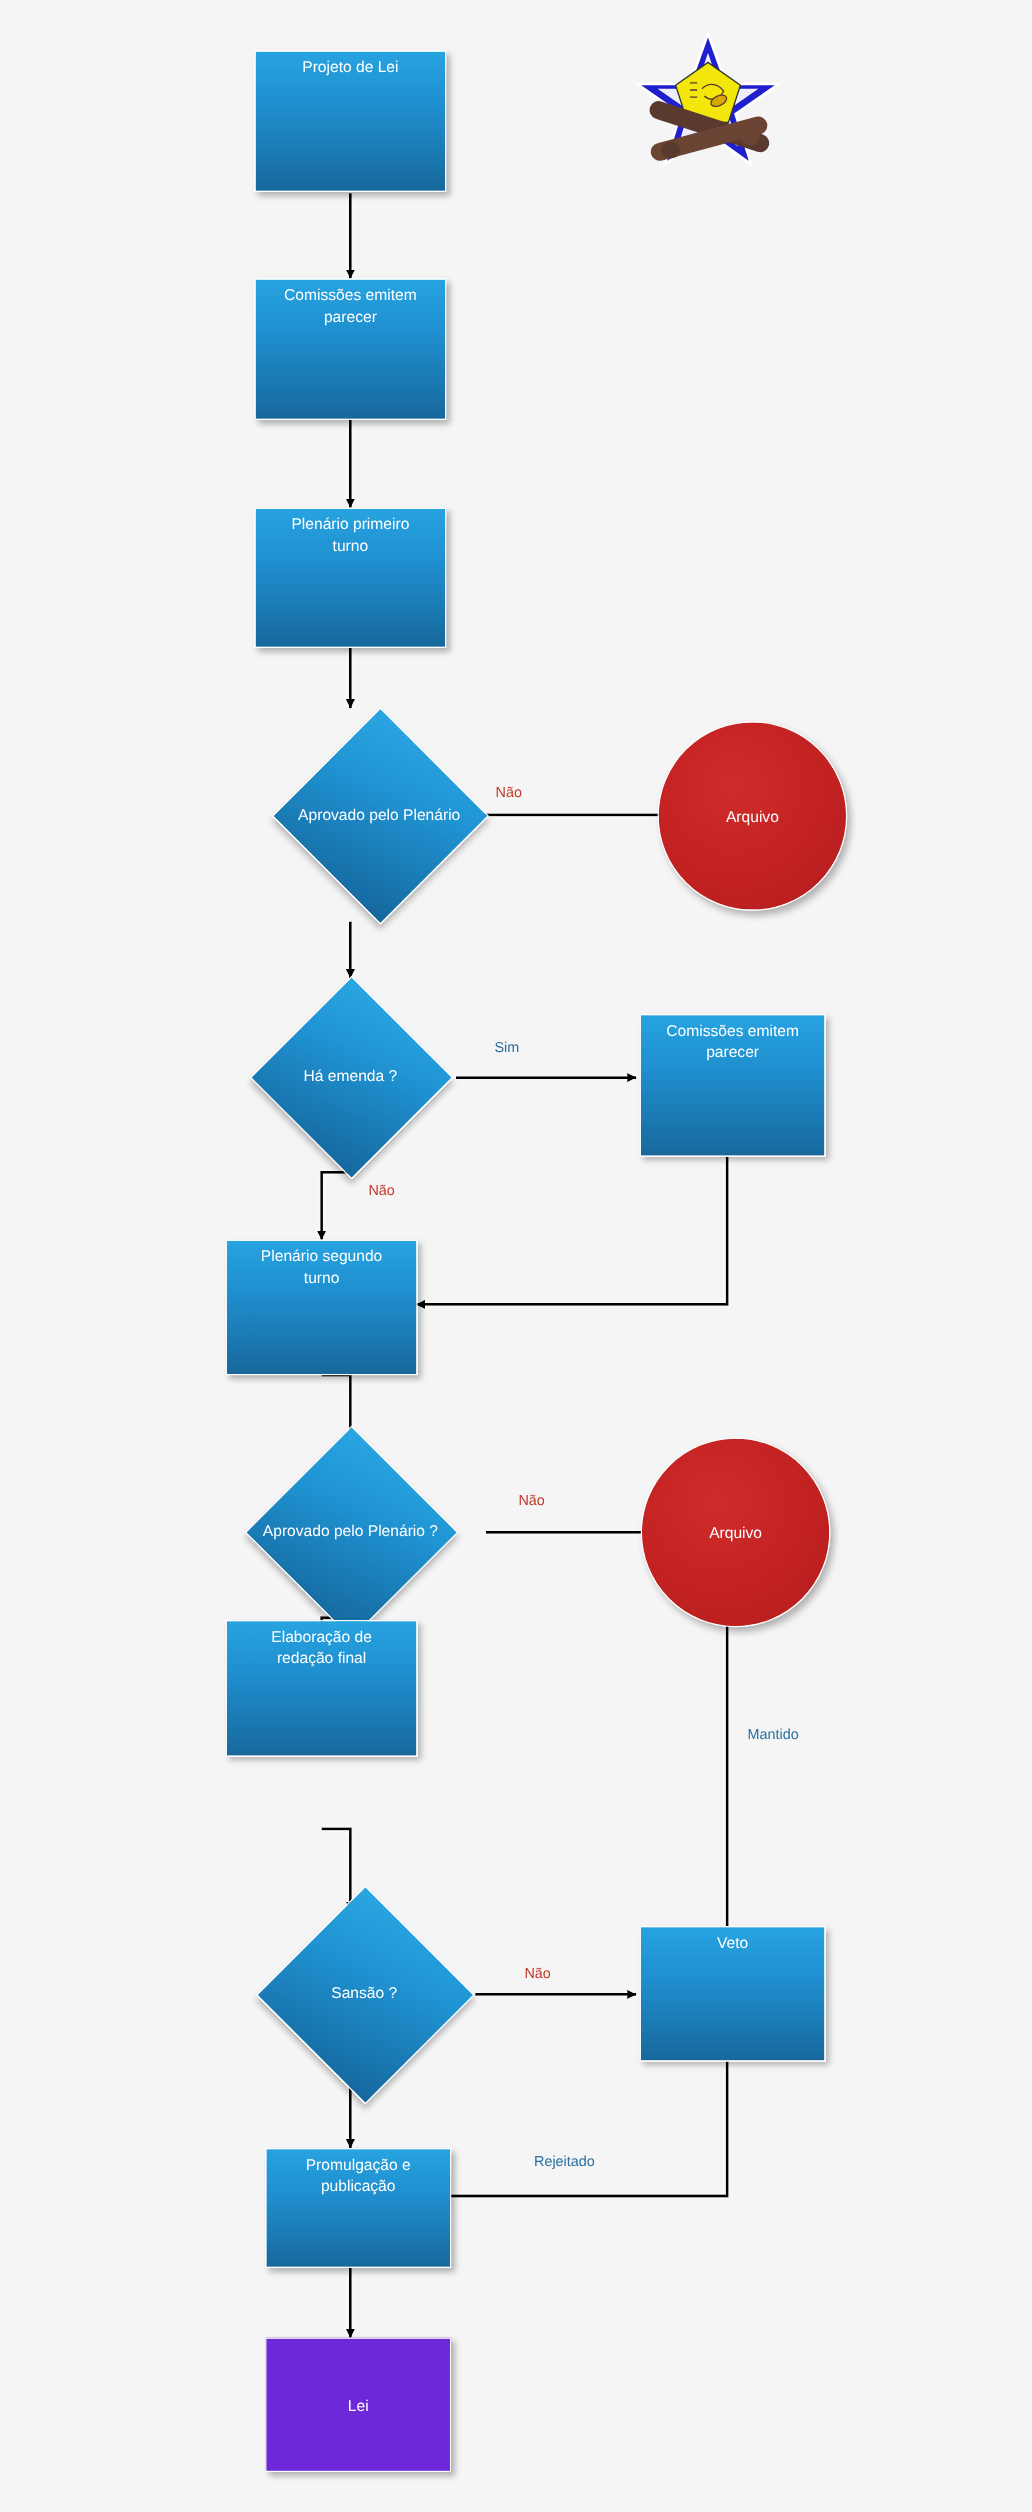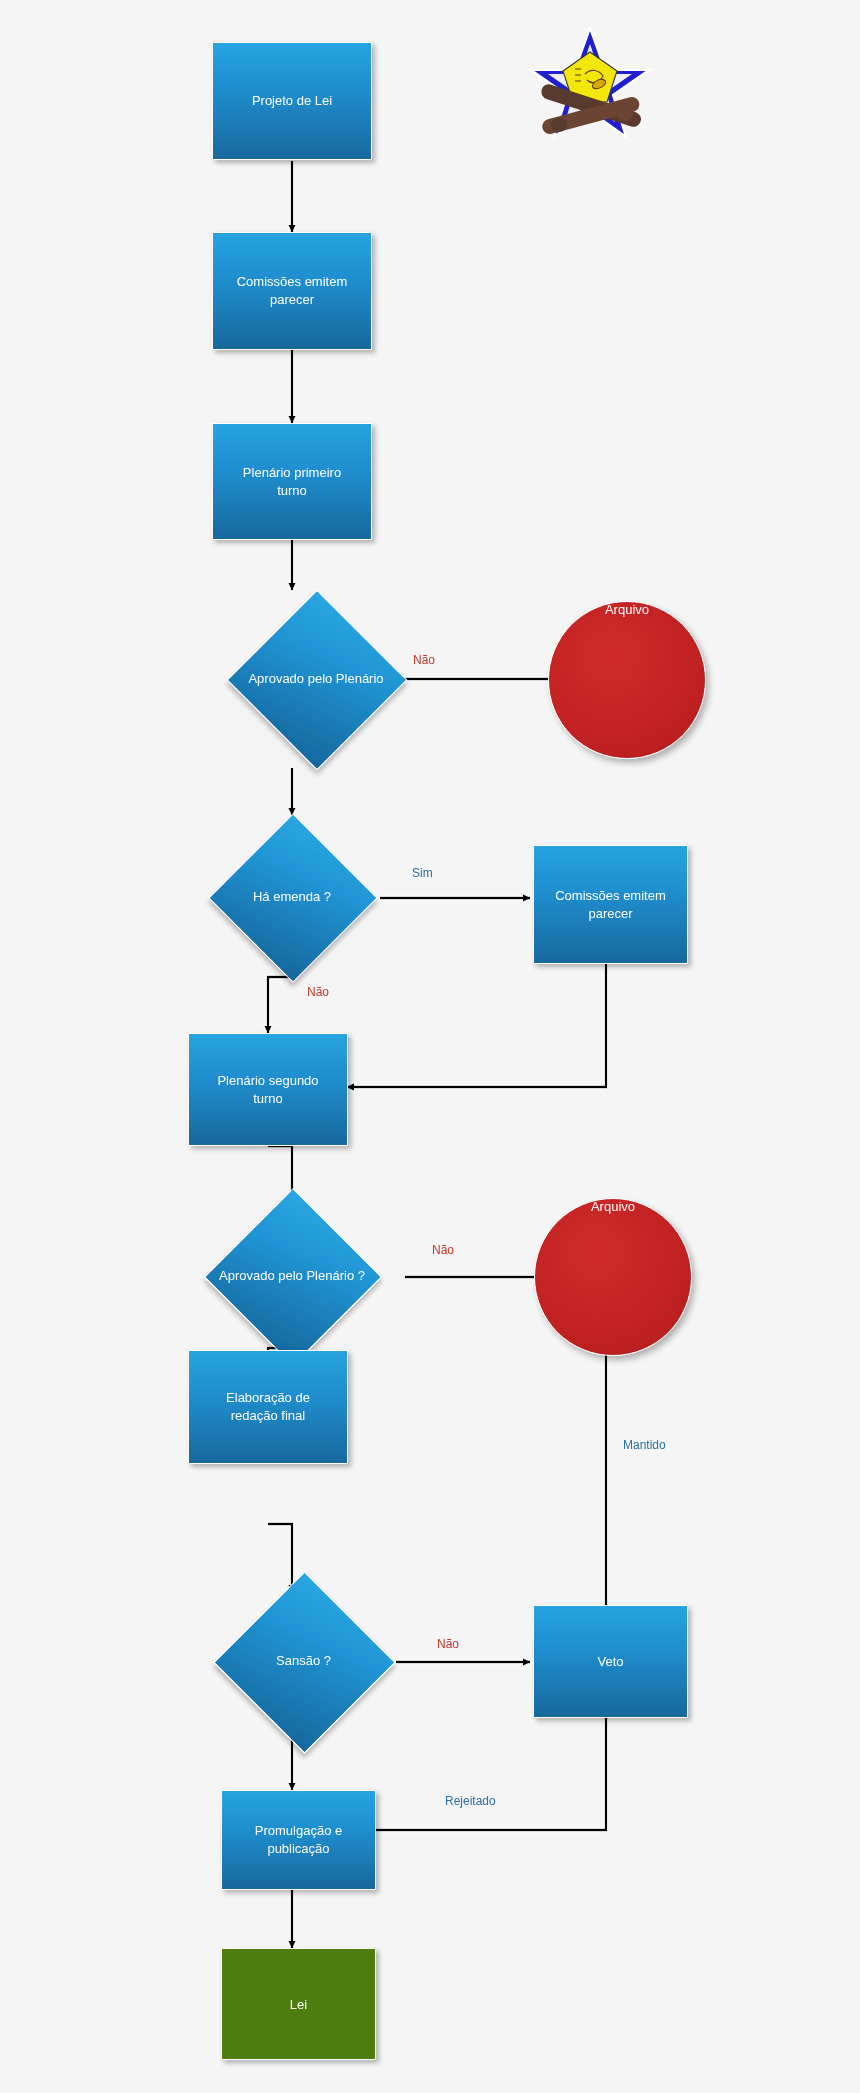--- a/index.html
+++ b/index.html
@@ -12,38 +12,38 @@
   }
   #canvas{position:absolute;left:0;top:0;width:860px;height:2093px;}
 
   
   .node{position:absolute;box-sizing:border-box;}
 
   .proc{
     background:linear-gradient(180deg,#27a3e0 0%,#1f8fcf 38%,#1b7ab4 72%,#17689c 100%);
     border:1px solid #ffffff;
     box-shadow:3px 3px 5px rgba(0,0,0,0.28);
-    display:flex;align-items:center;justify-content:center;
+    display:flex;justify-content:center;
     color:#ffffff;text-align:center;line-height:1.35;
     font-size:13px;
     padding:4px;
   }
   .end-green{
-    background:#4d7c0f;
+    background:#6d28d9;
     border:1px solid #ffffff;
     box-shadow:3px 3px 5px rgba(0,0,0,0.28);
     display:flex;align-items:center;justify-content:center;
     color:#ffffff;font-size:13px;text-align:center;
   }
   .circle{
     background:radial-gradient(circle at 40% 34%,#cf2b2b 0%,#c32222 55%,#b01c1c 100%);
     border-radius:50%;
     border:1px solid #ffffff;
     box-shadow:3px 4px 6px rgba(0,0,0,0.28);
-    display:flex;justify-content:center;
+    display:flex;align-items:center;justify-content:center;
     color:#ffffff;font-size:13px;text-align:center;
   }
   
   .diamond{position:absolute;}
   .diamond .dshape{
     position:absolute;left:0;top:0;width:100%;height:100%;
     transform:rotate(45deg);
     background:linear-gradient(160deg,#2aa6e2 0%,#2094d4 35%,#1a7cb6 70%,#15679d 100%);
     border:1px solid #ffffff;
     box-shadow:3px 3px 5px rgba(0,0,0,0.26);

